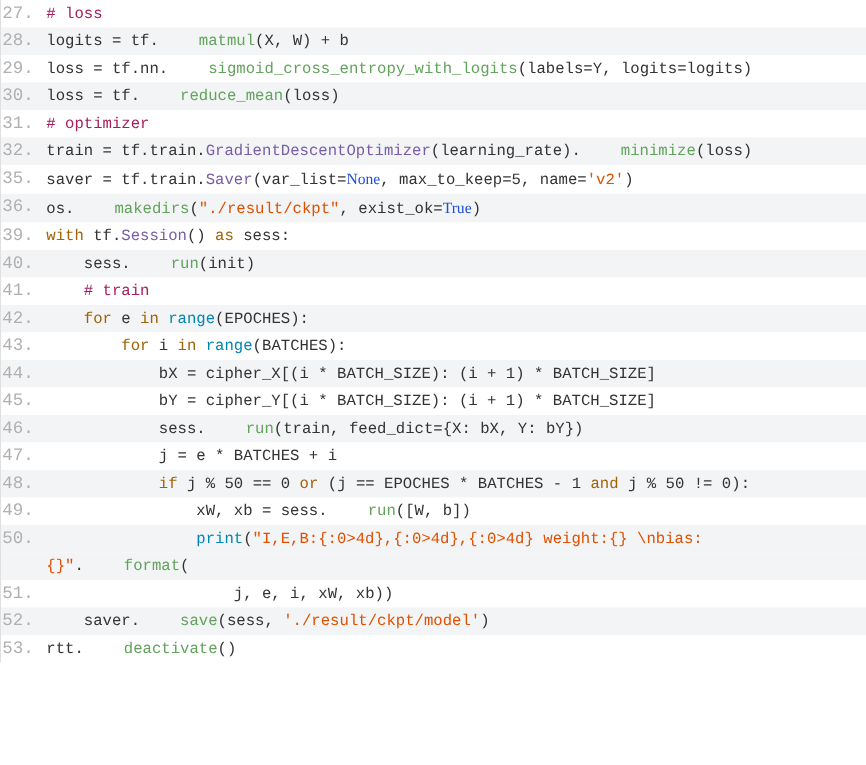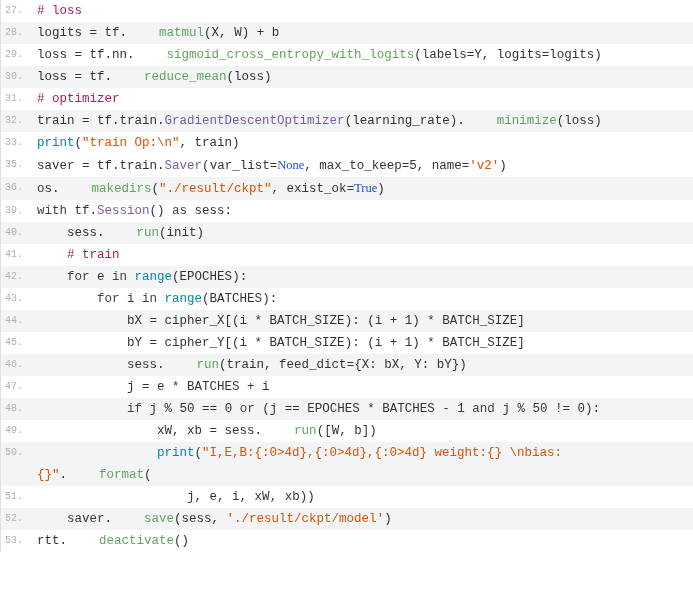--- a/index.html
+++ b/index.html
@@ -13,33 +13,33 @@
     .code-container { border-left: 1px solid #e0e0e0; }
     .line {
       display: flex;
       white-space: pre;
     }
     .line-even { background: #f3f4f5; }
     .line-odd { background: #ffffff; }
     .lineno {
       width: 33px;
       flex-shrink: 0;
-      text-align: center;
+      text-align: right;
       padding-right: 7px;
       color: #b0b0b0;
       user-select: none;
-      font-size: 10px;
+      font-size: 14px;
     }
     .code {
       flex: 1;
       padding-left: 3px;
       color: #333;
     }
     .tok-comment { color: #a71d5d; }
-    .tok-keyword { color: #404040; text-align: center; }
+    .tok-keyword { color: #a16207; text-align: center; }
     .tok-builtin { color: #0086b3; }
     .tok-func { color: #62a35c; margin-left: 32px; }
     .tok-class { color: #795da3; }
     .tok-string { color: #df5000; }
     .tok-number { color: #333; }
     .tok-op { color: #333; }
     .tok-const { color: #1d4ed8; font-family: Liberation Serif, serif; }
     .tok-name { color: #333; }
     .tok-punc { color: #333; }
   </style>
@@ -47,21 +47,20 @@
 <body>
 
 <div class="code-container">
   <div id="code-lines">
       <div class="line line-odd"><span class="lineno">27.</span><span class="code"><span class="tok-comment"># loss</span></span></div>
       <div class="line line-even"><span class="lineno">28.</span><span class="code"><span class="tok-name">logits </span><span class="tok-op">=</span><span class="tok-name"> tf</span><span class="tok-punc">.</span><span class="tok-func">matmul</span><span class="tok-punc">(</span><span class="tok-name">X</span><span class="tok-punc">, </span><span class="tok-name">W</span><span class="tok-punc">) </span><span class="tok-op">+</span><span class="tok-name"> b</span></span></div>
       <div class="line line-odd"><span class="lineno">29.</span><span class="code"><span class="tok-name">loss </span><span class="tok-op">=</span><span class="tok-name"> tf</span><span class="tok-punc">.</span><span class="tok-name">nn</span><span class="tok-punc">.</span><span class="tok-func">sigmoid_cross_entropy_with_logits</span><span class="tok-punc">(</span><span class="tok-name">labels</span><span class="tok-op">=</span><span class="tok-name">Y</span><span class="tok-punc">, </span><span class="tok-name">logits</span><span class="tok-op">=</span><span class="tok-name">logits</span><span class="tok-punc">)</span></span></div>
       <div class="line line-even"><span class="lineno">30.</span><span class="code"><span class="tok-name">loss </span><span class="tok-op">=</span><span class="tok-name"> tf</span><span class="tok-punc">.</span><span class="tok-func">reduce_mean</span><span class="tok-punc">(</span><span class="tok-name">loss</span><span class="tok-punc">)</span></span></div>
       <div class="line line-odd"><span class="lineno">31.</span><span class="code"><span class="tok-comment"># optimizer</span></span></div>
       <div class="line line-even"><span class="lineno">32.</span><span class="code"><span class="tok-name">train </span><span class="tok-op">=</span><span class="tok-name"> tf</span><span class="tok-punc">.</span><span class="tok-name">train</span><span class="tok-punc">.</span><span class="tok-class">GradientDescentOptimizer</span><span class="tok-punc">(</span><span class="tok-name">learning_rate</span><span class="tok-punc">).</span><span class="tok-func">minimize</span><span class="tok-punc">(</span><span class="tok-name">loss</span><span class="tok-punc">)</span></span></div>
-      <div class="line line-odd"><span class="lineno">33.</span><span class="code"><span class="tok-builtin">print</span><span class="tok-punc">(</span><span class="tok-string">"train Op:\n"</span><span class="tok-punc">, </span><span class="tok-name">train</span><span class="tok-punc">)</span></span></div>
       <div class="line line-odd"><span class="lineno">35.</span><span class="code"><span class="tok-name">saver </span><span class="tok-op">=</span><span class="tok-name"> tf</span><span class="tok-punc">.</span><span class="tok-name">train</span><span class="tok-punc">.</span><span class="tok-class">Saver</span><span class="tok-punc">(</span><span class="tok-name">var_list</span><span class="tok-op">=</span><span class="tok-const">None</span><span class="tok-punc">, </span><span class="tok-name">max_to_keep</span><span class="tok-op">=</span><span class="tok-number">5</span><span class="tok-punc">, </span><span class="tok-name">name</span><span class="tok-op">=</span><span class="tok-string">'v2'</span><span class="tok-punc">)</span></span></div>
       <div class="line line-even"><span class="lineno">36.</span><span class="code"><span class="tok-name">os</span><span class="tok-punc">.</span><span class="tok-func">makedirs</span><span class="tok-punc">(</span><span class="tok-string">"./result/ckpt"</span><span class="tok-punc">, </span><span class="tok-name">exist_ok</span><span class="tok-op">=</span><span class="tok-const">True</span><span class="tok-punc">)</span></span></div>
       <div class="line line-odd"><span class="lineno">39.</span><span class="code"><span class="tok-keyword">with</span><span class="tok-name"> tf</span><span class="tok-punc">.</span><span class="tok-class">Session</span><span class="tok-punc">() </span><span class="tok-keyword">as</span><span class="tok-name"> sess</span><span class="tok-punc">:</span></span></div>
       <div class="line line-even"><span class="lineno">40.</span><span class="code"><span class="tok-name">    sess</span><span class="tok-punc">.</span><span class="tok-func">run</span><span class="tok-punc">(</span><span class="tok-name">init</span><span class="tok-punc">)</span></span></div>
       <div class="line line-odd"><span class="lineno">41.</span><span class="code"><span class="tok-comment">    # train</span></span></div>
       <div class="line line-even"><span class="lineno">42.</span><span class="code"><span class="tok-name">    </span><span class="tok-keyword">for</span><span class="tok-name"> e </span><span class="tok-keyword">in</span><span class="tok-name"> </span><span class="tok-builtin">range</span><span class="tok-punc">(</span><span class="tok-name">EPOCHES</span><span class="tok-punc">):</span></span></div>
       <div class="line line-odd"><span class="lineno">43.</span><span class="code"><span class="tok-name">        </span><span class="tok-keyword">for</span><span class="tok-name"> i </span><span class="tok-keyword">in</span><span class="tok-name"> </span><span class="tok-builtin">range</span><span class="tok-punc">(</span><span class="tok-name">BATCHES</span><span class="tok-punc">):</span></span></div>
       <div class="line line-even"><span class="lineno">44.</span><span class="code"><span class="tok-name">            bX </span><span class="tok-op">=</span><span class="tok-name"> cipher_X</span><span class="tok-punc">[(</span><span class="tok-name">i </span><span class="tok-op">*</span><span class="tok-name"> BATCH_SIZE</span><span class="tok-punc">): (</span><span class="tok-name">i </span><span class="tok-op">+</span><span class="tok-name"> </span><span class="tok-number">1</span><span class="tok-punc">) </span><span class="tok-op">*</span><span class="tok-name"> BATCH_SIZE</span><span class="tok-punc">]</span></span></div>
       <div class="line line-odd"><span class="lineno">45.</span><span class="code"><span class="tok-name">            bY </span><span class="tok-op">=</span><span class="tok-name"> cipher_Y</span><span class="tok-punc">[(</span><span class="tok-name">i </span><span class="tok-op">*</span><span class="tok-name"> BATCH_SIZE</span><span class="tok-punc">): (</span><span class="tok-name">i </span><span class="tok-op">+</span><span class="tok-name"> </span><span class="tok-number">1</span><span class="tok-punc">) </span><span class="tok-op">*</span><span class="tok-name"> BATCH_SIZE</span><span class="tok-punc">]</span></span></div>
       <div class="line line-even"><span class="lineno">46.</span><span class="code"><span class="tok-name">            sess</span><span class="tok-punc">.</span><span class="tok-func">run</span><span class="tok-punc">(</span><span class="tok-name">train</span><span class="tok-punc">, </span><span class="tok-name">feed_dict</span><span class="tok-op">=</span><span class="tok-punc">{</span><span class="tok-name">X</span><span class="tok-punc">: </span><span class="tok-name">bX</span><span class="tok-punc">, </span><span class="tok-name">Y</span><span class="tok-punc">: </span><span class="tok-name">bY</span><span class="tok-punc">})</span></span></div>

